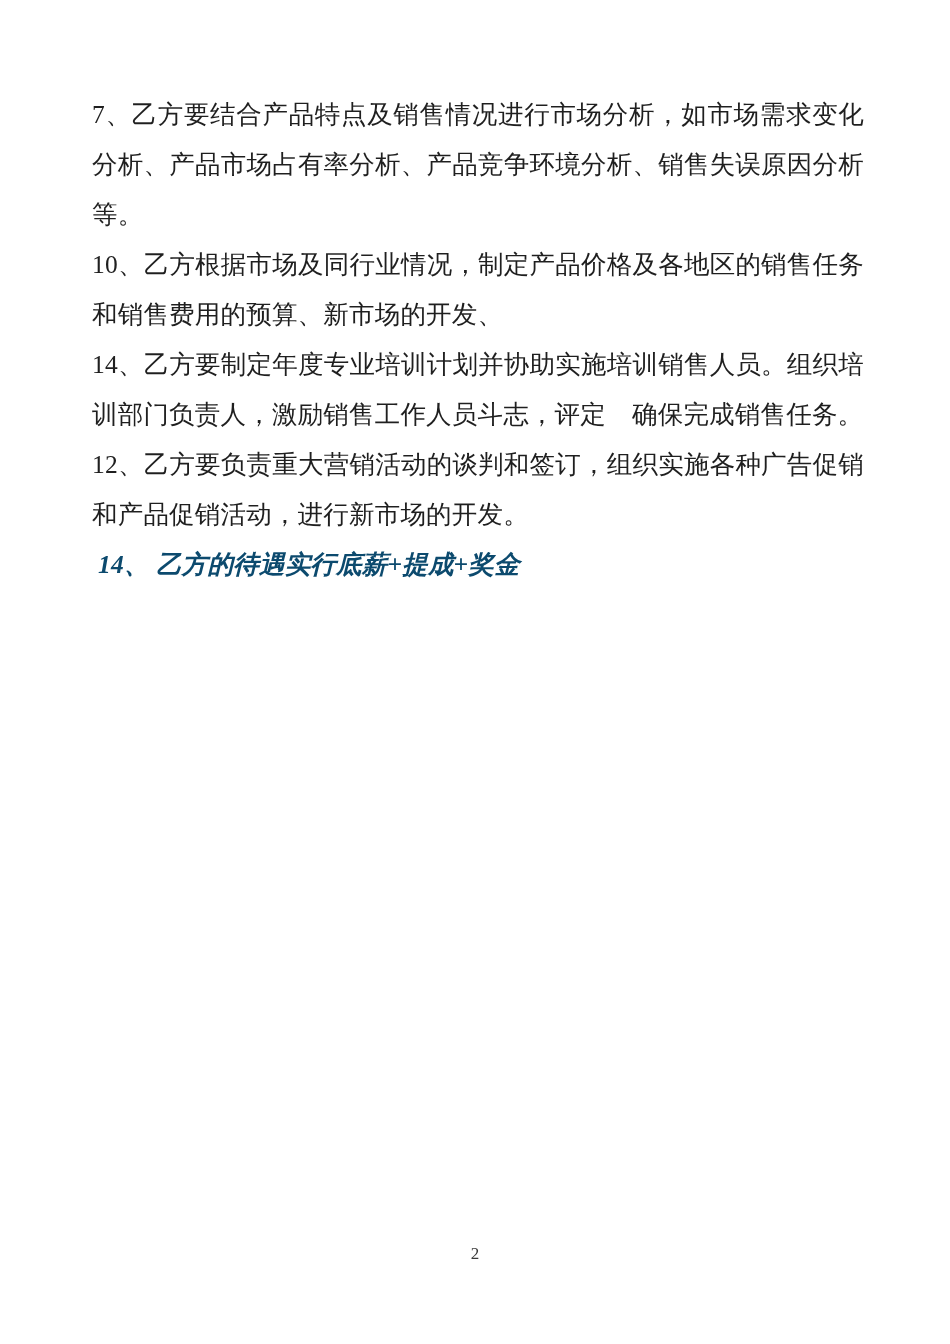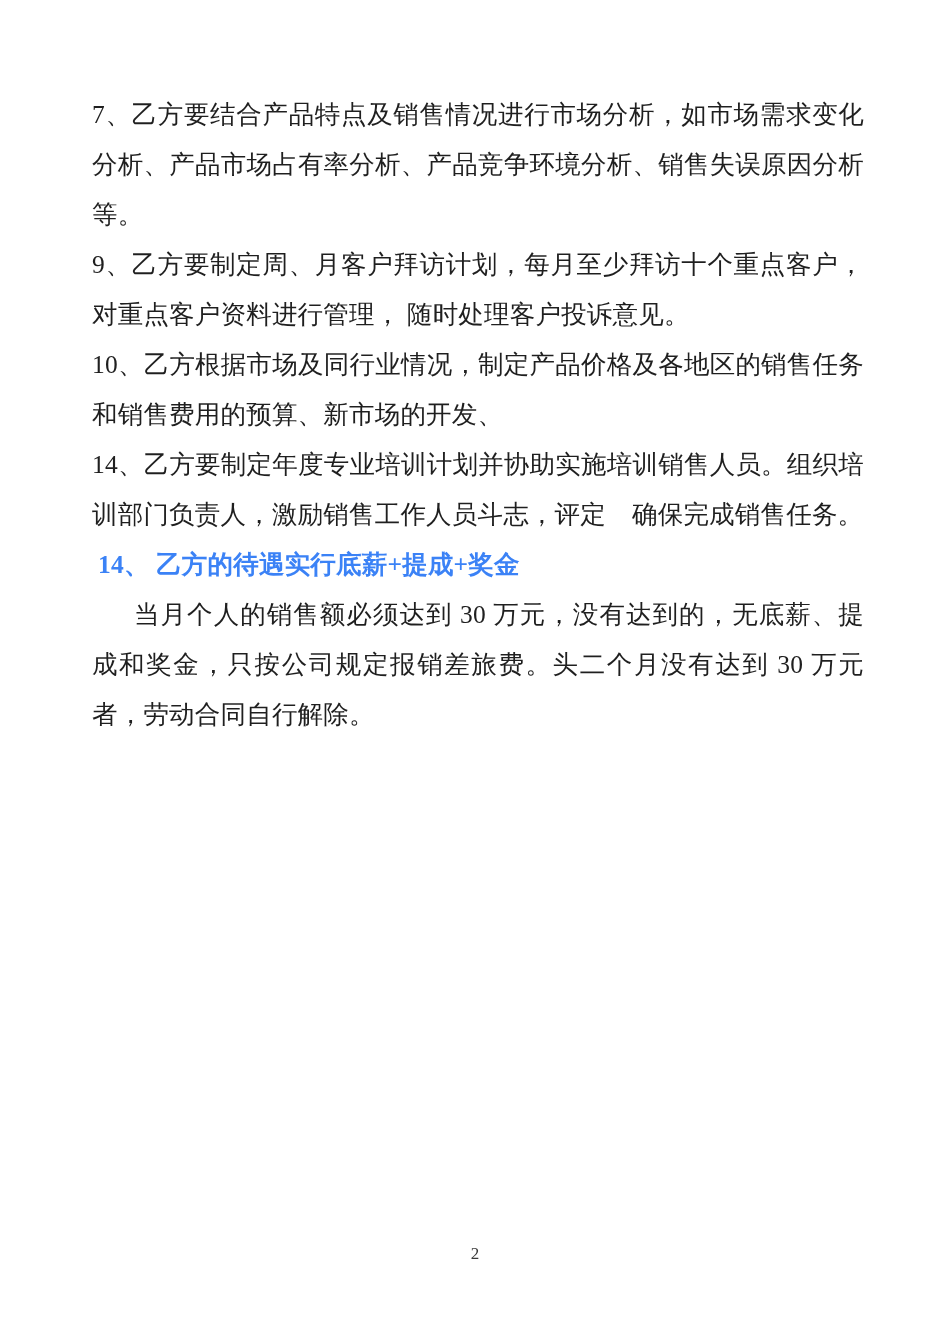--- a/index.html
+++ b/index.html
@@ -35,21 +35,22 @@
     word-break: break-all;
     color: #1f1f1f;
   }
   .para.indent {
     text-indent: 42px;
   }
   .para.bold {
     font-weight: bold;
     text-align: left;
     padding-left: 6px;
-    color: #3b82f6;
+    color: #0c4a6e;
+    font-style: italic;
   }
   .gap-space {
     display: inline-block;
     width: 26px;
   }
   .footer {
     position: absolute;
     left: 0;
     top: 1242px;
     width: 950px;
@@ -63,30 +64,29 @@
 </head>
 <body>
 
 <div class="page">
 
   <div class="content">
 
     <p class="para">7、乙方要结合产品特点及销售情况进行市场分析，如市场需求变化分析、产品市场占有率分析、产品竞争环境分析、销售失误原因分析等。</p>
 
 
-    <p class="para">9、乙方要制定周、月客户拜访计划，每月至少拜访十个重点客户，对重点客户资料进行管理， 随时处理客户投诉意见。</p>
 
     <p class="para">10、乙方根据市场及同行业情况，制定产品价格及各地区的销售任务和销售费用的预算、新市场的开发、</p>
 
     <p class="para"><span>14、乙方要制定年度专业培训计划并协助实施培训销售人员。组织培训部门负责人，激励销售工作人员斗志，评定</span><span class="gap-space"></span><span>确保完成销售任务。</span></p>
 
+    <p class="para">12、乙方要负责重大营销活动的谈判和签订，组织实施各种广告促销和产品促销活动，进行新市场的开发。</p>
 
 
     <p class="para bold">14、 乙方的待遇实行底薪+提成+奖金</p>
 
-    <p class="para indent">当月个人的销售额必须达到 30 万元，没有达到的，无底薪、提成和奖金，只按公司规定报销差旅费。头二个月没有达到 30 万元者，劳动合同自行解除。</p>
 
 
   </div>
 
   <div class="footer">2</div>
 
 </div>
 
 </body></html>

